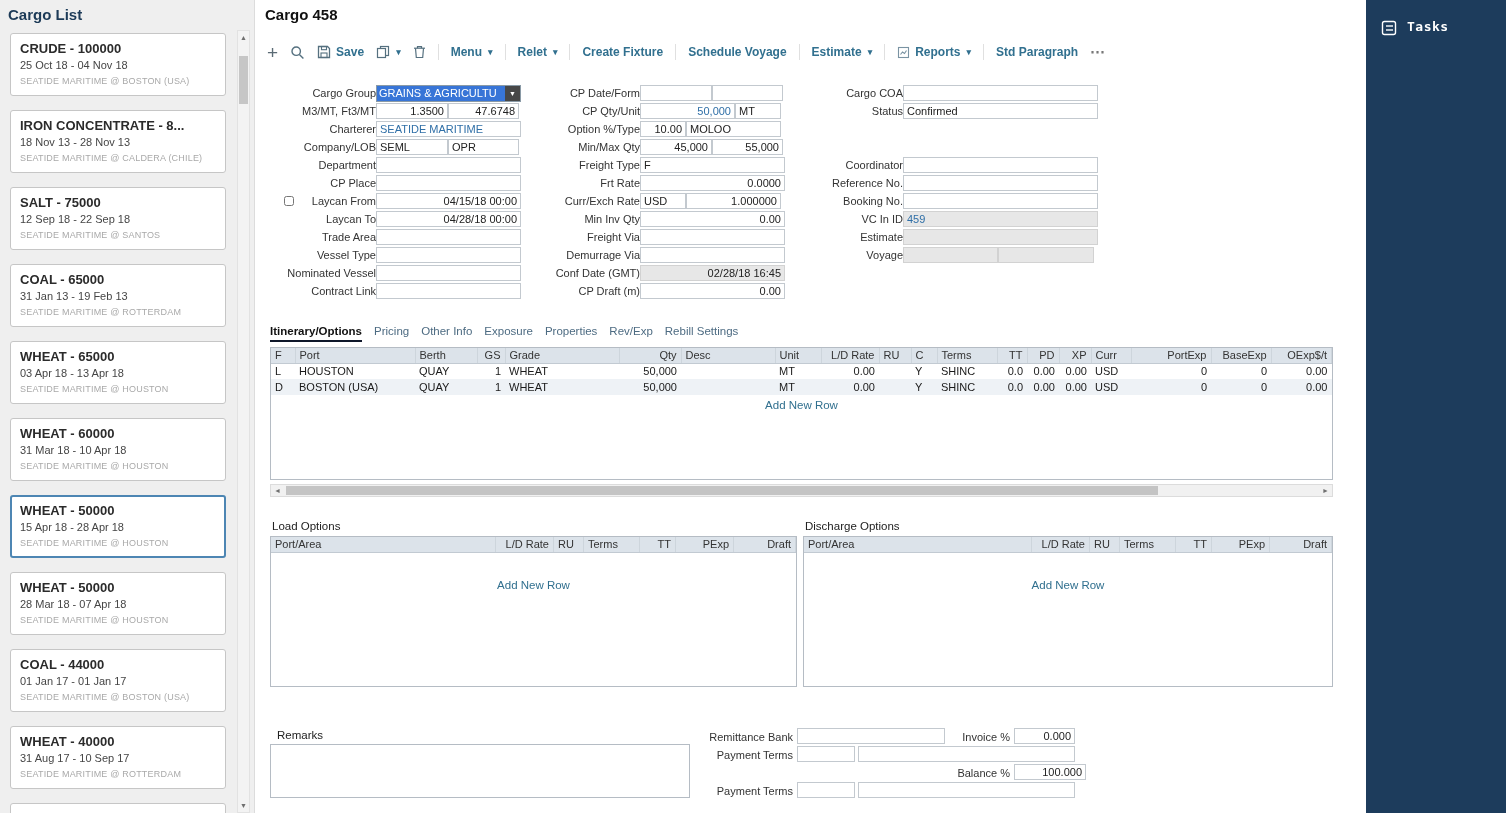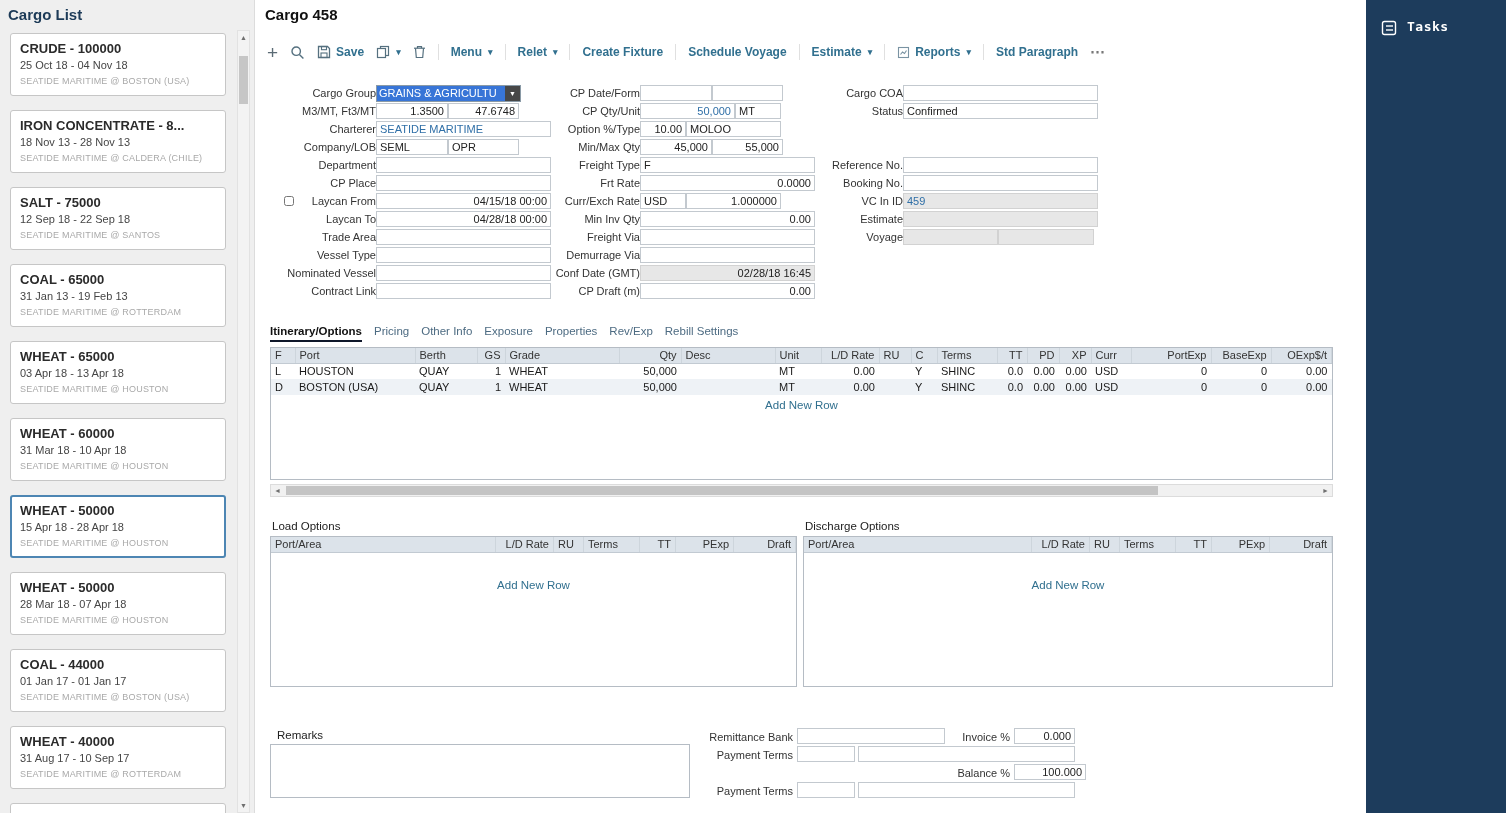--- a/index.html
+++ b/index.html
@@ -42,21 +42,21 @@
   .frow { height:18px; display:flex; align-items:center; }
   .flabel { font-size:11px; color:#333; text-align:right; display:flex; align-items:center; justify-content:flex-end; white-space:nowrap; }
   .fcol1 .flabel { width:106px; }
   .fcol2 .flabel { width:100px; }
   .fcol3 .flabel { width:143px; }
   .cb { width:10px; height:10px; margin:0 auto 0 14px; }
   .fi { height:16px; border:1px solid #c3c9cf; background:#fff; font-family:inherit; font-size:11px; color:#222; padding:0 3px; }
   .fi.num { text-align:right; }
   .fi.blue { color:#2f6fa7; }
   .fi.ro { background:#e7e7e7; border-color:#d2d2d2; }
-  .w46{width:46px}.w70{width:72px}.w71{width:71px}.w95{width:95px}.w96{width:96px}.w145{width:175px}.w195{width:195px}
+  .w46{width:46px}.w70{width:72px}.w71{width:71px}.w95{width:95px}.w96{width:96px}.w145{width:145px}.w195{width:195px}
   .dropdown { width:145px; height:17px; border:1px solid #8a9aa6; background:#fff; display:flex; align-items:stretch; }
   .dd-text { flex:1; background:#3875d7; color:#fff; font-size:11px; line-height:15px; padding:0 2px; white-space:nowrap; overflow:hidden; }
   .dd-btn { width:15px; background:#474747; color:#fff; font-size:7px; display:flex; align-items:center; justify-content:center; }
 
   
   .tabs { position:absolute; left:15px; top:325px; display:flex; gap:12px; font-size:11.5px; }
   .tab { color:#4d6b82; padding-bottom:3px; white-space:nowrap; }
   .tab.active { color:#111; font-weight:bold; border-bottom:2px solid #0f172a; }
 
   
@@ -371,20 +371,24 @@
         <div class="frow">
           <span class="flabel">Cargo COA</span>
           <input class="fi w195" value="" style="">
         </div>
         <div class="frow">
           <span class="flabel">Status</span>
           <input class="fi w195" value="Confirmed" style="">
         </div>
         <div class="frow"></div>
         <div class="frow"></div>
+        <div class="frow">
+          <span class="flabel">Coordinator</span>
+          <input class="fi w195" value="" style="">
+        </div>
         <div class="frow">
           <span class="flabel">Reference No.</span>
           <input class="fi w195" value="" style="">
         </div>
         <div class="frow">
           <span class="flabel">Booking No.</span>
           <input class="fi w195" value="" style="">
         </div>
         <div class="frow">
           <span class="flabel">VC In ID</span>

